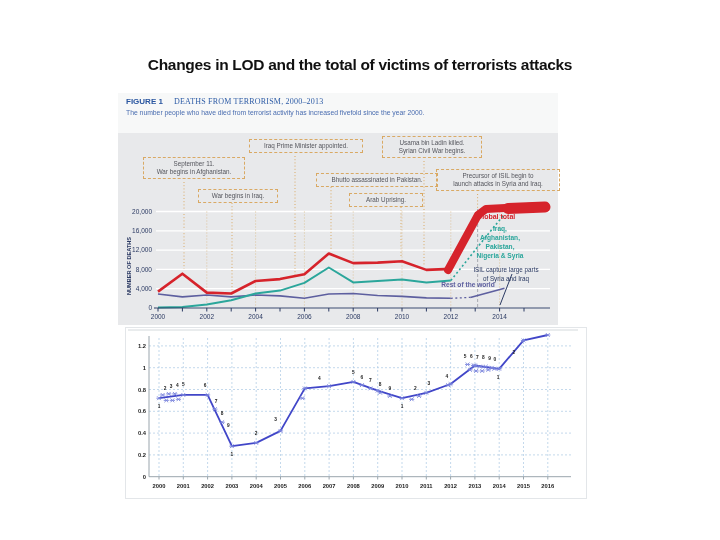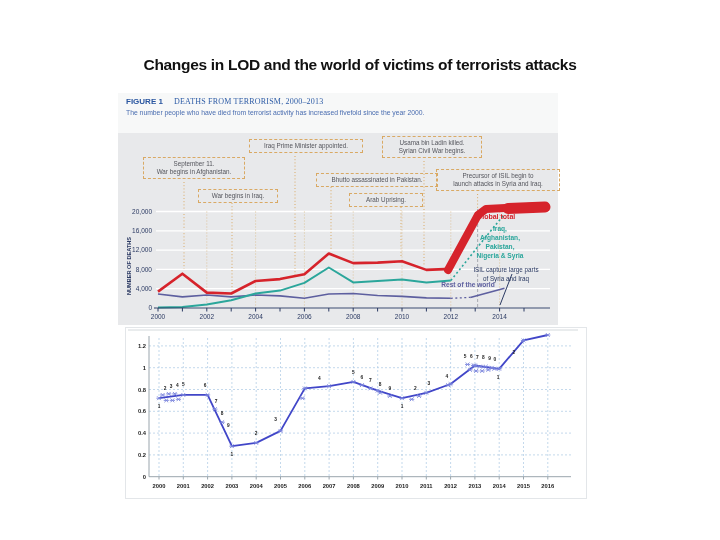--- a/index.html
+++ b/index.html
@@ -21,21 +21,21 @@
   
   .chart2{position:absolute;left:125px;top:327px;width:460px;height:170px;background:#ffffff;
           border:1px solid #e3e6e9;}
   .chart2 svg{position:absolute;left:0;top:0;}
 </style>
 </head>
 <body>
 
 <div class="slide">
 
-  <div class="slide-title">Changes in LOD and the world of victims of terrorists attacks</div>
+  <div class="slide-title">Changes in LOD and the total of victims of terrorists attacks</div>
 
   <div class="fig1">
     <div class="fig1-header">
       <span class="fig1-label">FIGURE 1</span>
       <span class="fig1-title">DEATHS FROM TERRORISM, 2000–2013</span>
       <div class="fig1-sub">The number people who have died from terrorist activity has increased fivefold since the year 2000.</div>
     </div>
     <div class="fig1-body">
       <svg id="fig1-svg" width="440" height="192" viewBox="0 0 440 192">
 

